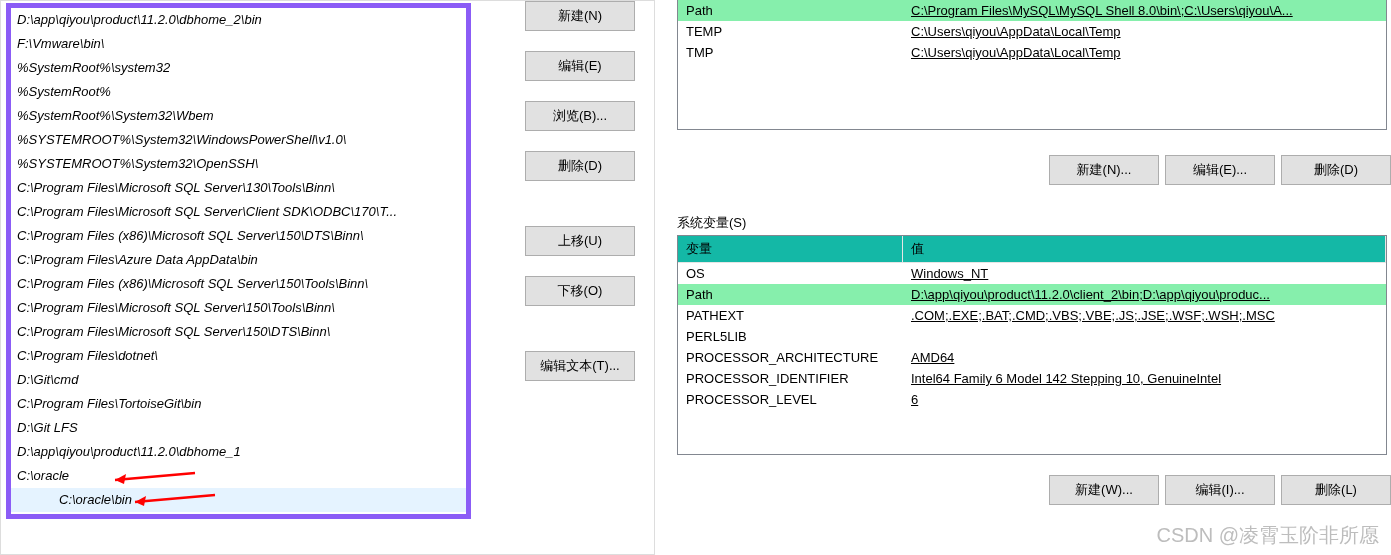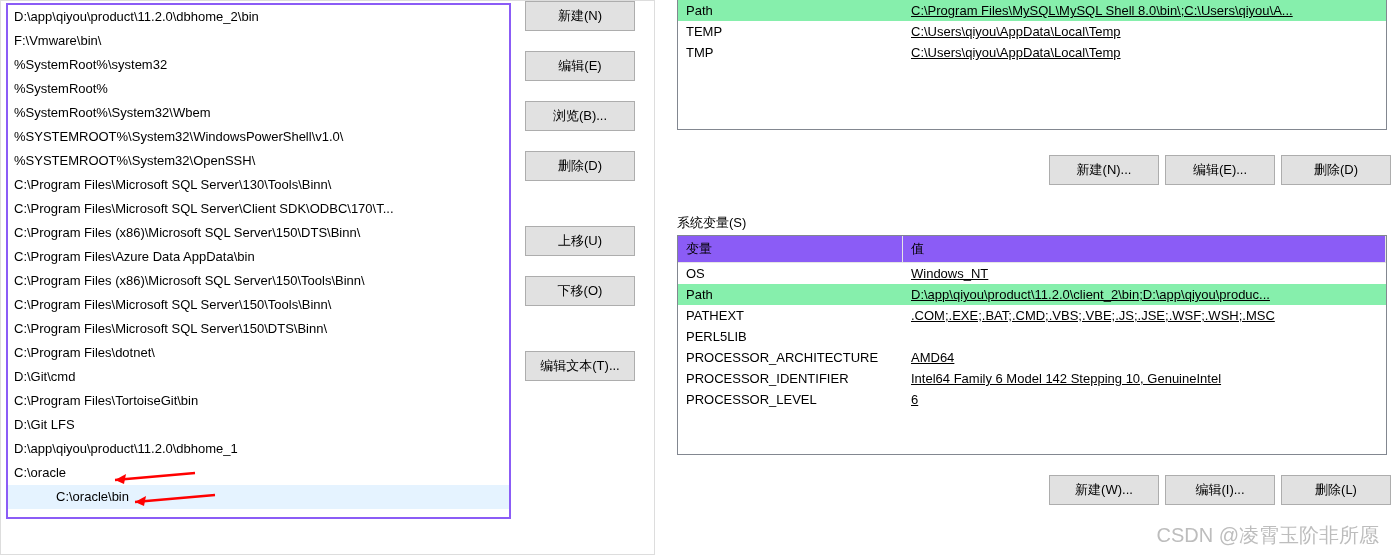--- a/index.html
+++ b/index.html
@@ -16,24 +16,25 @@
   .left-panel {
     position: absolute;
     left: 0; top: 0;
     width: 655px; height: 555px;
     border: 1px solid #ddd;
     padding: 2px;
   }
   .path-listbox {
     position: absolute;
     left: 5px; top: 2px;
-    width: 505px; height: 516px;
-    border: 2px solid #8b5cf6;
+    width: 465px; height: 516px;
+    border: 5px solid #8b5cf6;
     overflow-y: scroll;
     background: #fff;
+    font-style: italic;
   }
   .path-item {
     padding: 3px 6px;
     white-space: nowrap;
     overflow: hidden;
     text-overflow: ellipsis;
     cursor: default;
     line-height: 18px;
   }
   .path-item.selected { background: #e5f3ff; padding-left: 48px; }
@@ -64,21 +65,21 @@
     left: 12px;
     width: 710px;
     border: 1px solid #828790;
     background: #fff;
     overflow-y: auto;
   }
   .env-table.user { top: 0; height: 130px; border-top: none; }
   .env-table.system { top: 235px; height: 220px; }
   .table-header {
     display: flex;
-    background: #8b5cf6;
+    background: #14b8a6;
     border-bottom: 1px solid #e5e5e5;
     align-items: center;
   }
   .th {
     padding: 4px 8px;
     border-right: 1px solid #e5e5e5;
     font-weight: normal;
   }
   .th.name { width: 225px; }
   .th.value { flex: 1; }

